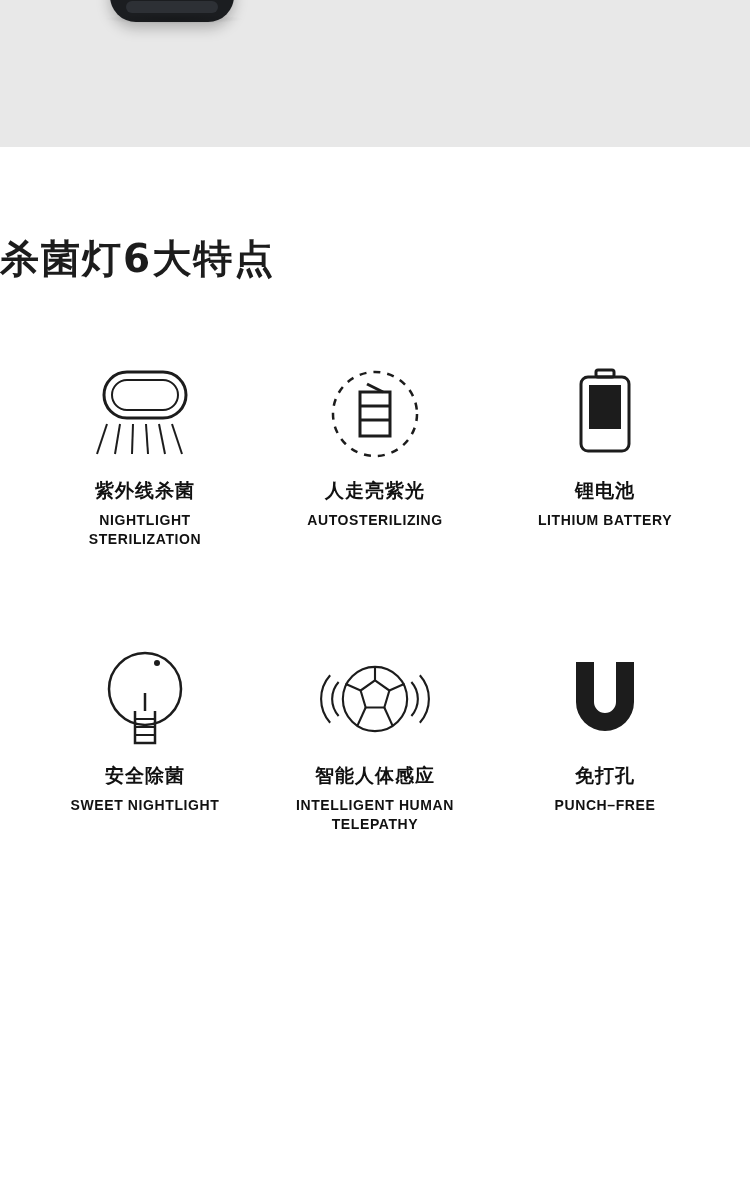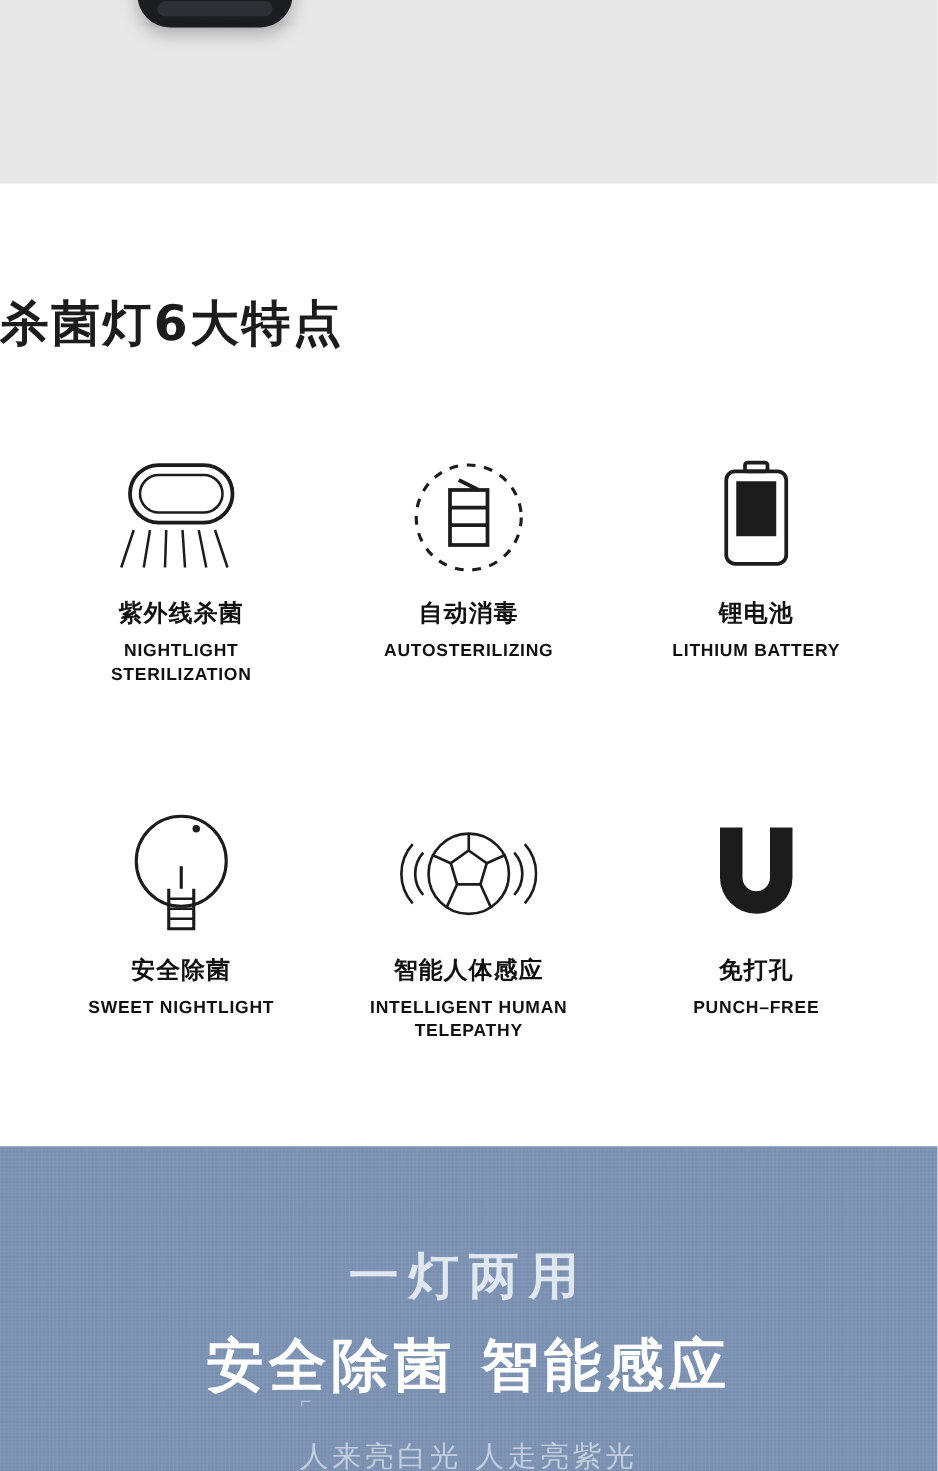--- a/index.html
+++ b/index.html
@@ -205,21 +205,21 @@
       <div class="cell">
         <div class="icon-box">
           <svg width="96" height="96" viewBox="0 0 96 96">
             <circle cx="48" cy="48" r="42" fill="none" stroke="#1c1c1c" stroke-width="2.5" stroke-dasharray="7 7"></circle>
             <rect x="33" y="26" width="30" height="44" fill="none" stroke="#1c1c1c" stroke-width="3"></rect>
             <line x1="33" y1="40" x2="63" y2="40" stroke="#1c1c1c" stroke-width="3"></line>
             <line x1="33" y1="54" x2="63" y2="54" stroke="#1c1c1c" stroke-width="3"></line>
             <line x1="40" y1="18" x2="56" y2="26" stroke="#1c1c1c" stroke-width="3"></line>
           </svg>
         </div>
-        <div class="cn-label">自动消毒</div>
+        <div class="cn-label">人走亮紫光</div>
         <div class="en-label">AUTOSTERILIZING</div>
       </div>
 
       <div class="cell">
         <div class="icon-box">
           <svg width="72" height="96" viewBox="0 0 72 96">
             <rect x="27" y="4" width="18" height="7" rx="2" fill="none" stroke="#1c1c1c" stroke-width="3"></rect>
             <rect x="12" y="11" width="48" height="74" rx="7" fill="none" stroke="#1c1c1c" stroke-width="3"></rect>
             <rect x="20" y="19" width="32" height="44" fill="#1c1c1c"></rect>
           </svg>
@@ -270,20 +270,14 @@
             <path d="M14 6 L14 46 A29 29 0 0 0 72 46 L72 6 L54 6 L54 46 A11 11 0 0 1 32 46 L32 6 Z" fill="#1c1c1c"></path>
           </svg>
         </div>
         <div class="cn-label">免打孔</div>
         <div class="en-label">PUNCH–FREE</div>
       </div>
 
     </div>
   </div>
 
-  <div class="banner">
-    <div class="banner-line1">一灯两用</div>
-    <div class="banner-line2">安全除菌 智能感应</div>
-    <div class="banner-mark">⌐</div>
-    <div class="banner-line3">人来亮白光 人走亮紫光</div>
-  </div>
 
 </div>
 
 </body></html>

